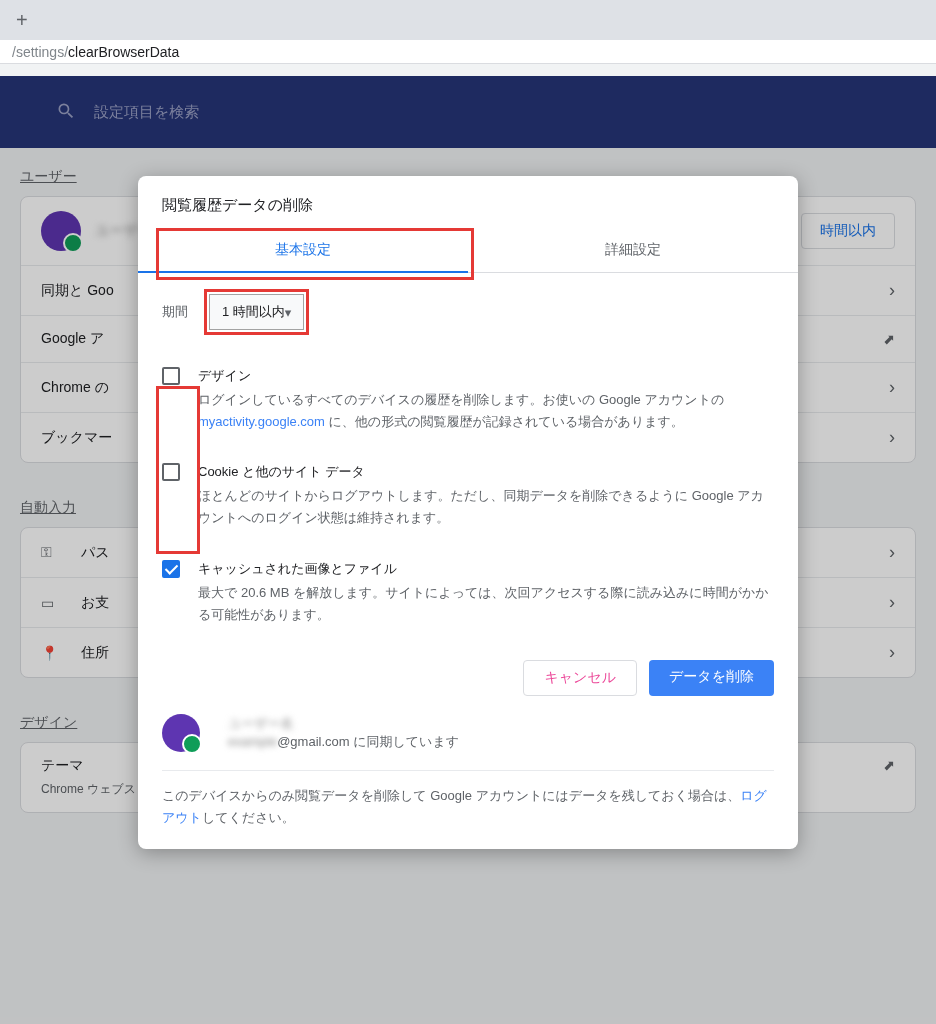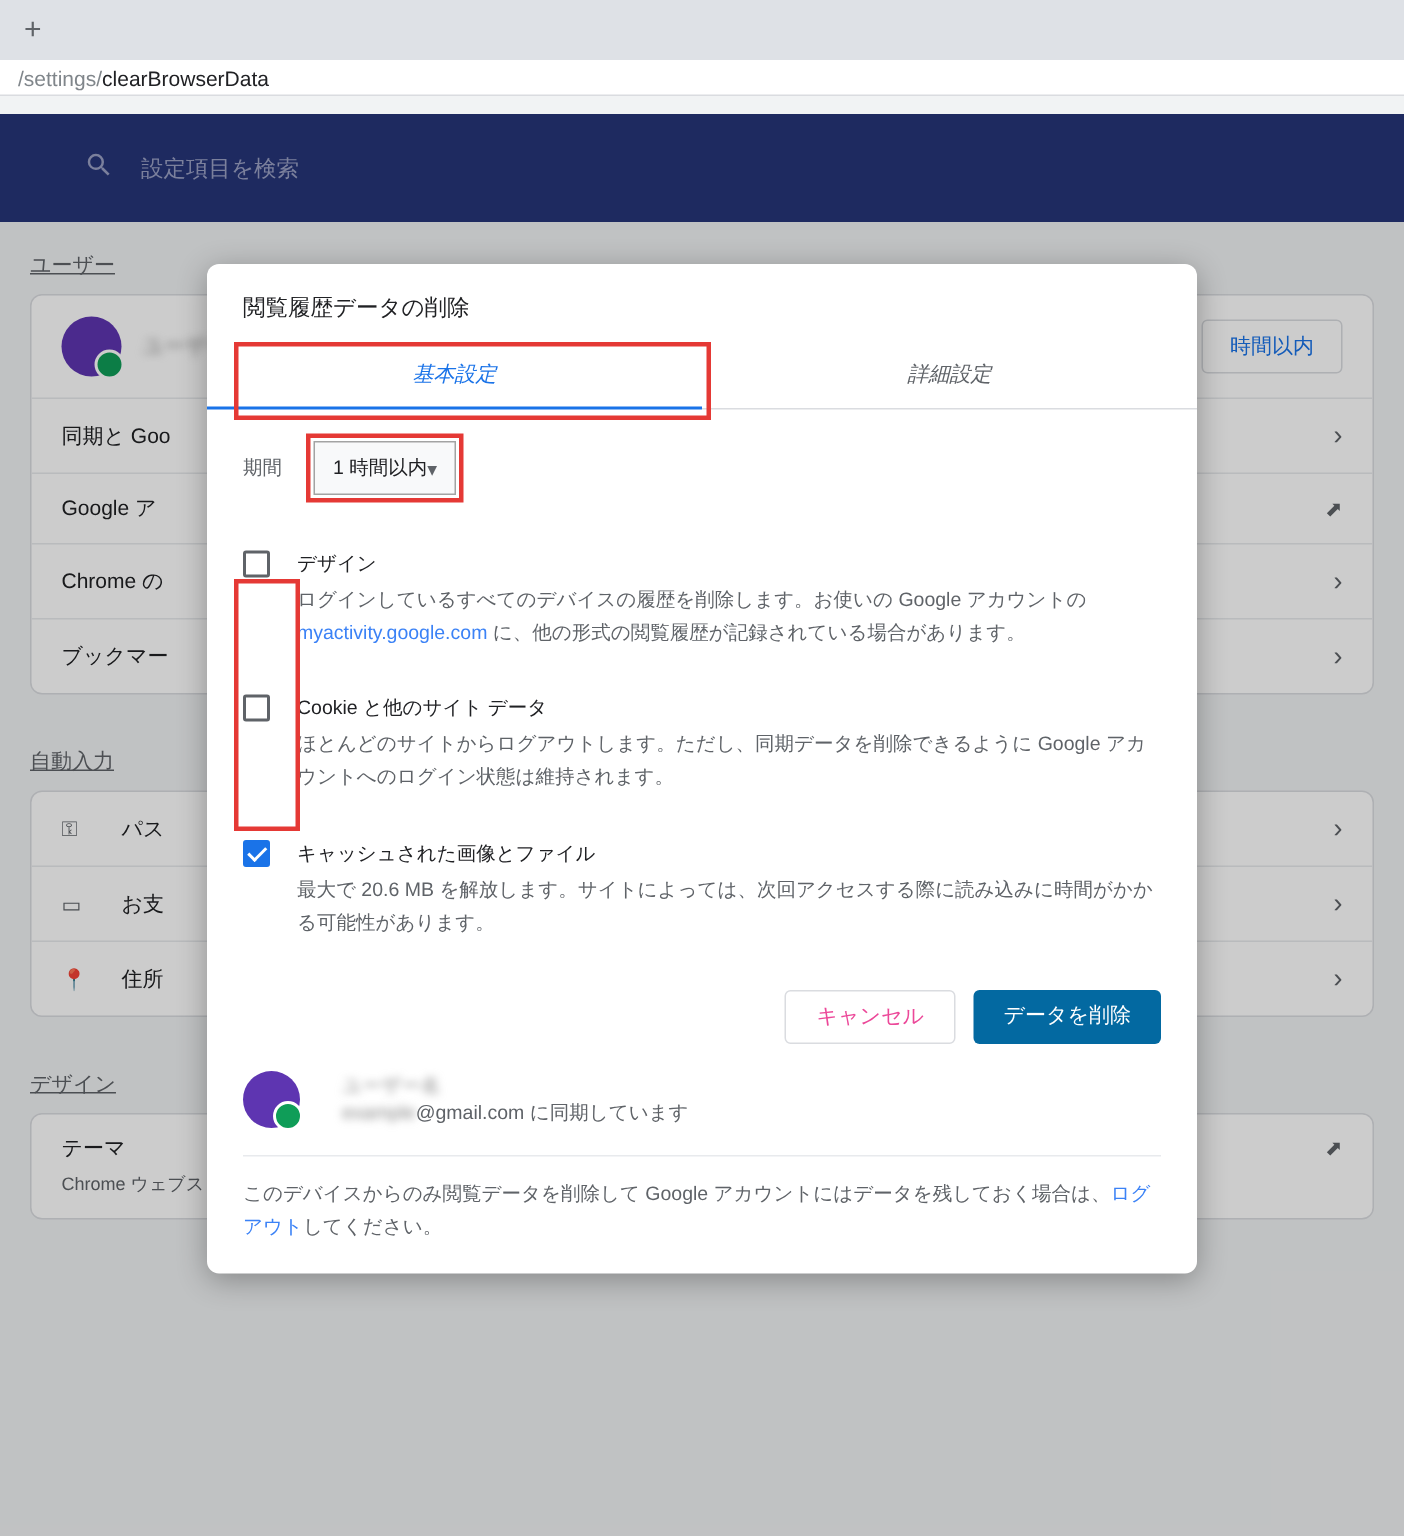--- a/index.html
+++ b/index.html
@@ -32,21 +32,21 @@
 
 .avatar-sm { width:40px; height:40px; border-radius:50%; background:#5e35b1; position:relative; margin-right:14px; }
 .avatar-sm::after { content:''; position:absolute; bottom:-2px; right:-2px; width:16px; height:16px; border-radius:50%; background:#0f9d58; border:2px solid #fff; }
 .off-btn { border:1px solid #dadce0; color:#1a73e8; padding:8px 18px; border-radius:4px; font-size:14px; background:#fff; }
 
 
 .dialog { position:absolute; top:100px; left:138px; width:660px; background:#fff; border-radius:8px; box-shadow:0 4px 20px rgba(0,0,0,0.3); z-index:10; padding-bottom:20px; }
 .dialog-title { font-size:15px; color:#202124; padding:20px 24px 14px; }
 
 .tabs { display:flex; }
-.tab { flex:1; text-align:center; padding:12px 0; font-size:14px; color:#5f6368; border-bottom:1px solid #dadce0; cursor:pointer;font-style:italic; }
+.tab { flex:1; text-align:center; padding:12px 0; font-size:14px; color:#5f6368; border-bottom:1px solid #dadce0; cursor:pointer; }
 .tab.active { color:#1a73e8; border-bottom:2px solid #1a73e8; font-weight:500; }
 .hl-tab-wrap { position:absolute; top:52px; left:18px; width:318px; height:52px; border:3px solid #e53935; pointer-events:none; }
 .hl-period { border:3px solid #e53935; padding:2px; }
 
 .period-row { display:flex; align-items:center; padding:16px 24px 10px; gap:16px; }
 .period-label { font-size:13px; color:#5f6368; }
 .select { flex:0 0 260px; display:flex; justify-content:space-between; align-items:center; border:1px solid #a3a3a3; padding:8px 12px; font-size:13px; color:#202124; background:#f8f9fa; }
 .select .caret { color:#5f6368; }
 
 .opts { padding: 10px 24px 0; }
@@ -56,21 +56,21 @@
 .checkbox.checked::after { content:''; position:absolute; left:4px; top:0px; width:5px; height:10px; border:solid #fff; border-width:0 2px 2px 0; transform:rotate(45deg); }
 .opt-body { font-size:13px; line-height:1.7; color:#5f6368; }
 .opt-title { color:#202124; font-size:13px; margin-bottom:2px; }
 .link { color:#3b82f6; }
 
 .hl-checks { position:absolute; left:18px; top:210px; width:44px; height:168px; border:3px solid #e53935; pointer-events:none; }
 
 .dlg-actions { display:flex; justify-content:flex-end; gap:12px; padding:16px 24px 8px; }
 .btn { padding:8px 20px; border-radius:4px; font-size:14px; cursor:pointer; }
 .btn-outline { border:1px solid #dadce0; background:#fff; color:#ec4899; }
-.btn-primary { border:none; background:#0369a1; color:#fff; }
+.btn-primary { border:none; background:#3b82f6; color:#fff; }
 
 .sync-row { display:flex; align-items:center; gap:14px; padding:10px 24px; font-size:13px; color:#5f6368; }
 .sync-row .avatar-sm { width:38px; height:38px; }
 .blur { filter:blur(3px); color:#888; }
 
 .divider { height:1px; background:#e8eaed; margin:8px 24px 14px; }
 .footer-note { padding:0 24px; font-size:13px; color:#5f6368; line-height:1.7; }
 
 .bg-content { padding-top:0; }
 .theme-sub { font-size:12px; color:#5f6368; padding:2px 20px 14px; }

